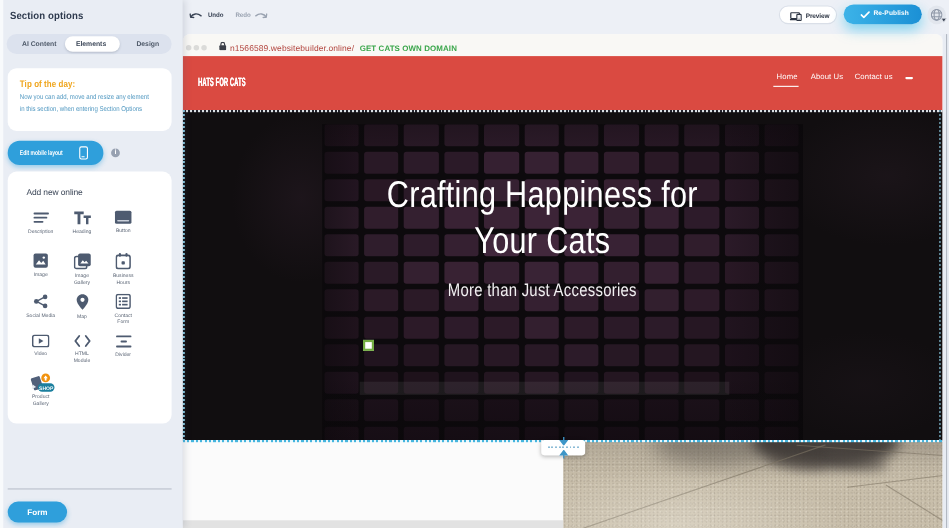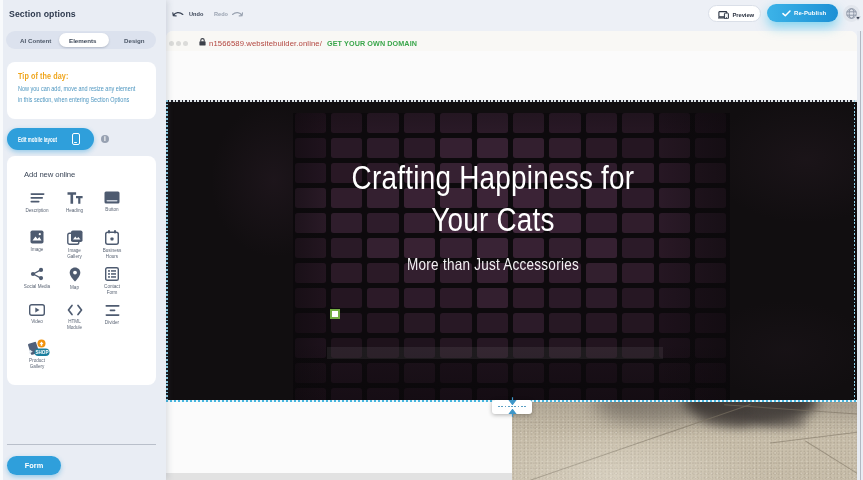--- a/index.html
+++ b/index.html
@@ -116,21 +116,29 @@
 <div id="card">
   <div id="chrome">
     <div class="dot" style="left:2.6px"></div>
     <div class="dot" style="left:9.7px"></div>
     <div class="dot" style="left:16.8px"></div>
     <svg style="position:absolute;left:33px;top:6.8px" width="7" height="8" viewBox="0 0 7 8">
       <rect x="0.4" y="3.2" width="6.2" height="4.4" rx="0.9" fill="#3c4049"></rect>
       <path d="M1.8 3.6 V2.3 a1.7 1.7 0 0 1 3.4 0 V3.6" fill="none" stroke="#3c4049" stroke-width="1.1"></path>
     </svg>
     <div id="urltxt">n1566589.websitebuilder.online/</div>
-    <div id="getdom">GET YOUR OWN DOMAIN</div>
+    <div id="getdom">GET CATS OWN DOMAIN</div>
+  </div>
+  <div id="redhdr">
+    <div id="logo">HATS&nbsp;FOR&nbsp;CATS</div>
+    <div class="nav" style="left:540px">Home</div>
+    <div id="navline"></div>
+    <div class="nav" style="left:571px">About Us</div>
+    <div class="nav" style="left:611px">Contact us</div>
+    <div id="navdots"></div>
   </div>
   <div id="hero">
     <div id="heropatch"></div>
     <div id="tiles">
         <i style="left:1.5px;top:0px;background:rgb(31,18,28)"></i>
         <i style="left:37.9px;top:0px;background:rgb(35,21,32)"></i>
         <i style="left:74.3px;top:0px;background:rgb(41,25,38)"></i>
         <i style="left:110.7px;top:0px;background:rgb(41,25,38)"></i>
         <i style="left:147.1px;top:0px;background:rgb(43,26,40)"></i>
         <i style="left:183.5px;top:0px;background:rgb(44,27,41)"></i>

